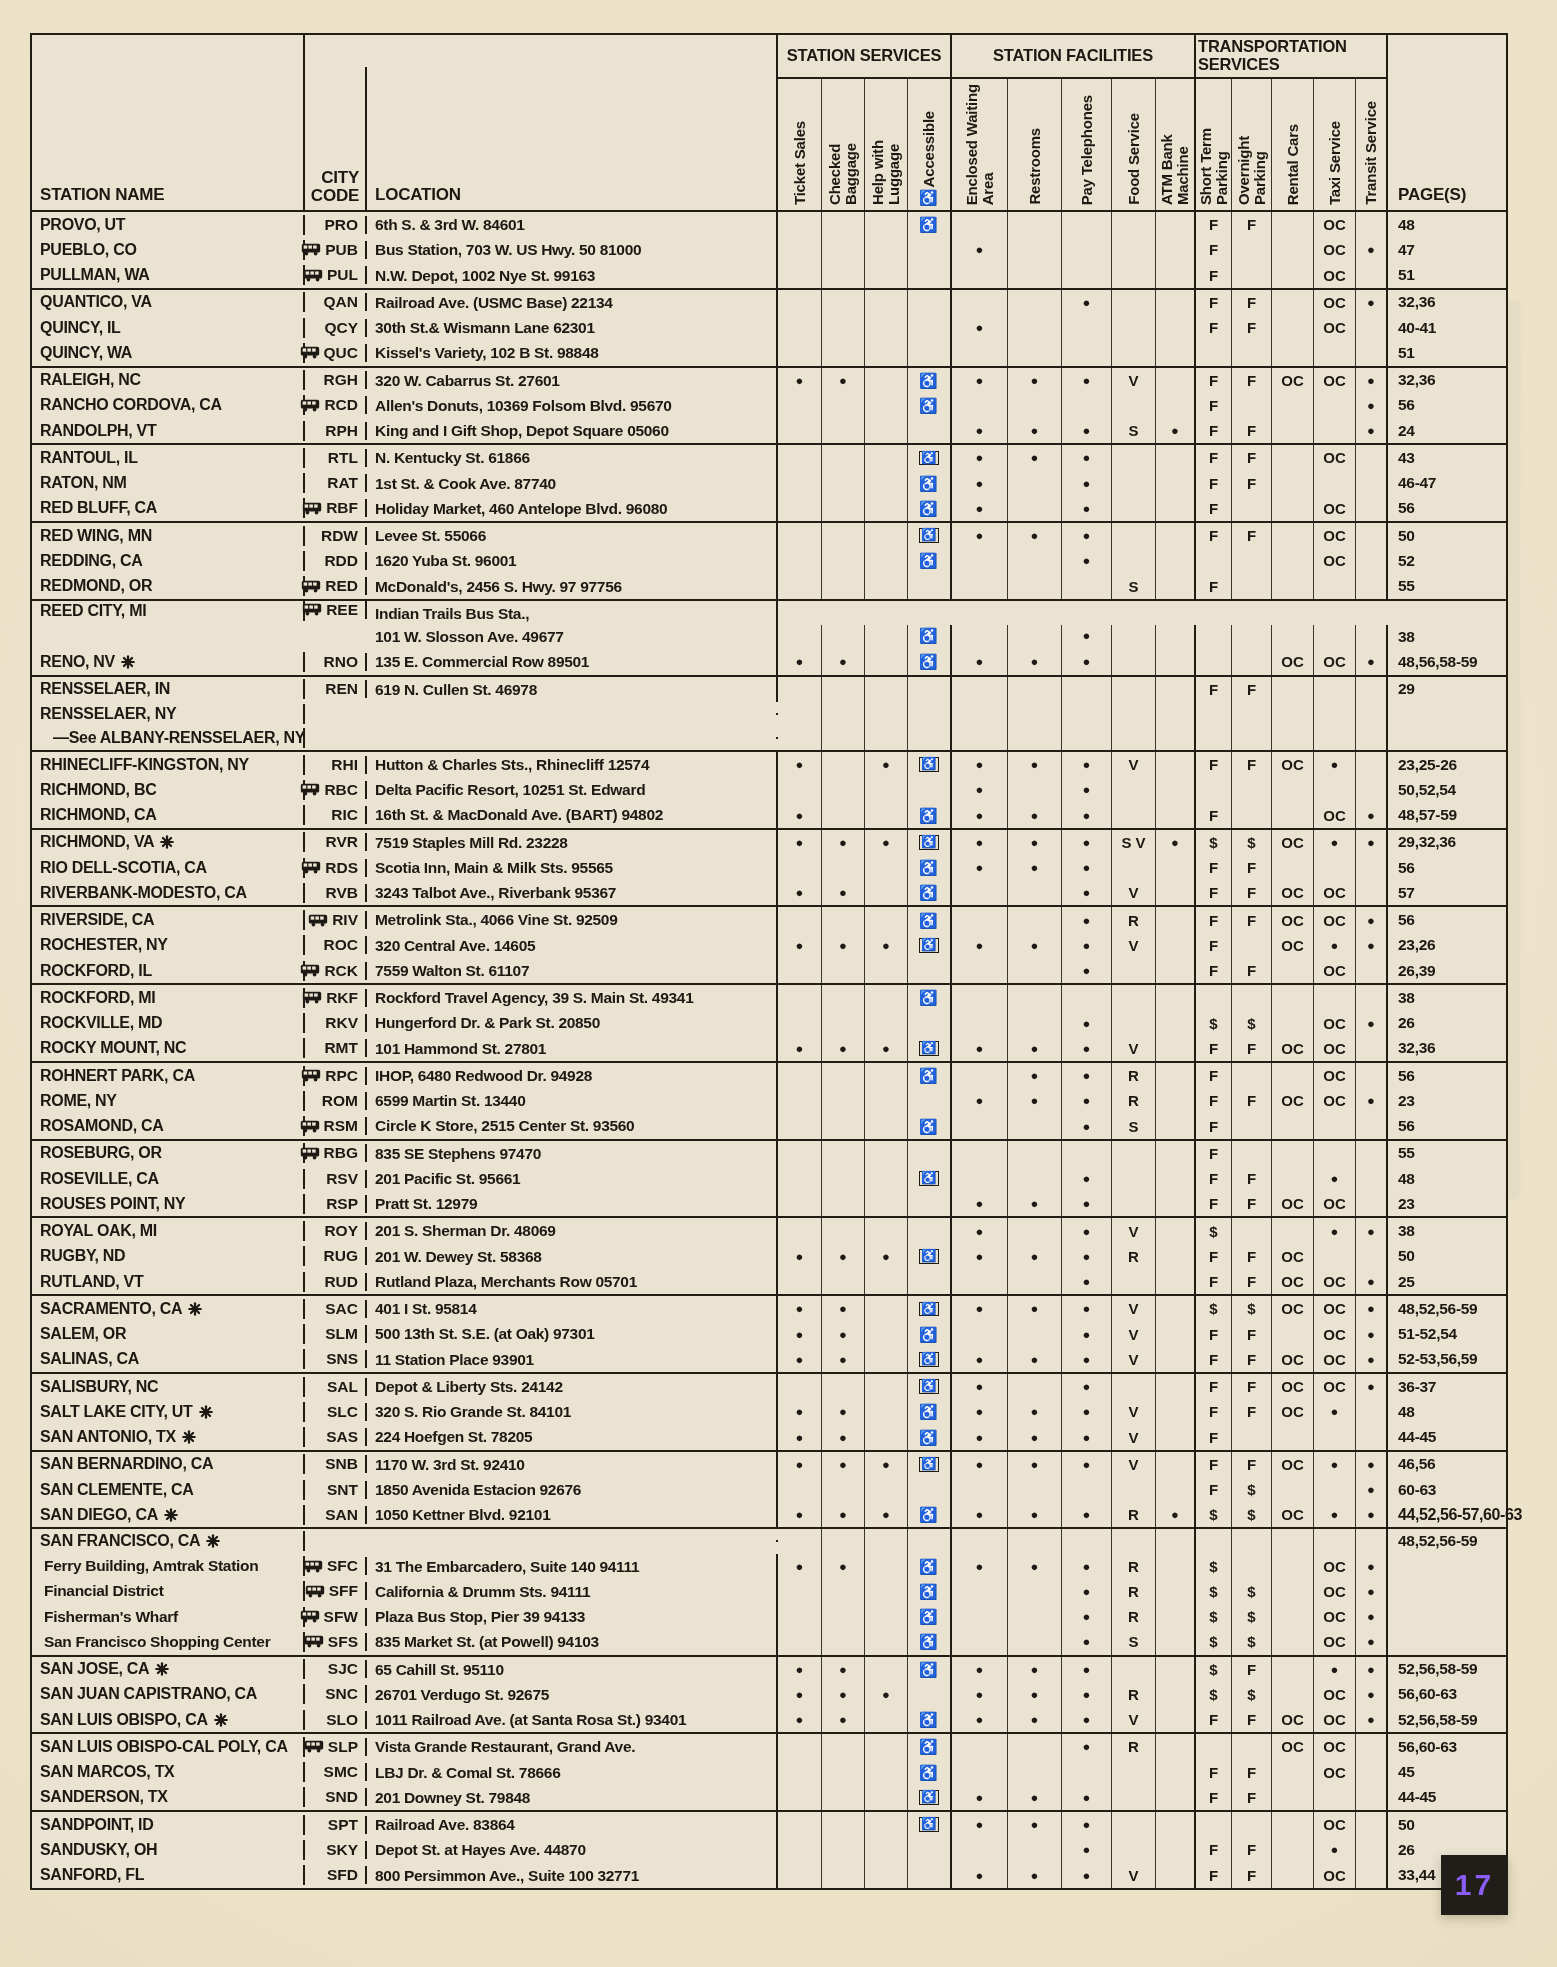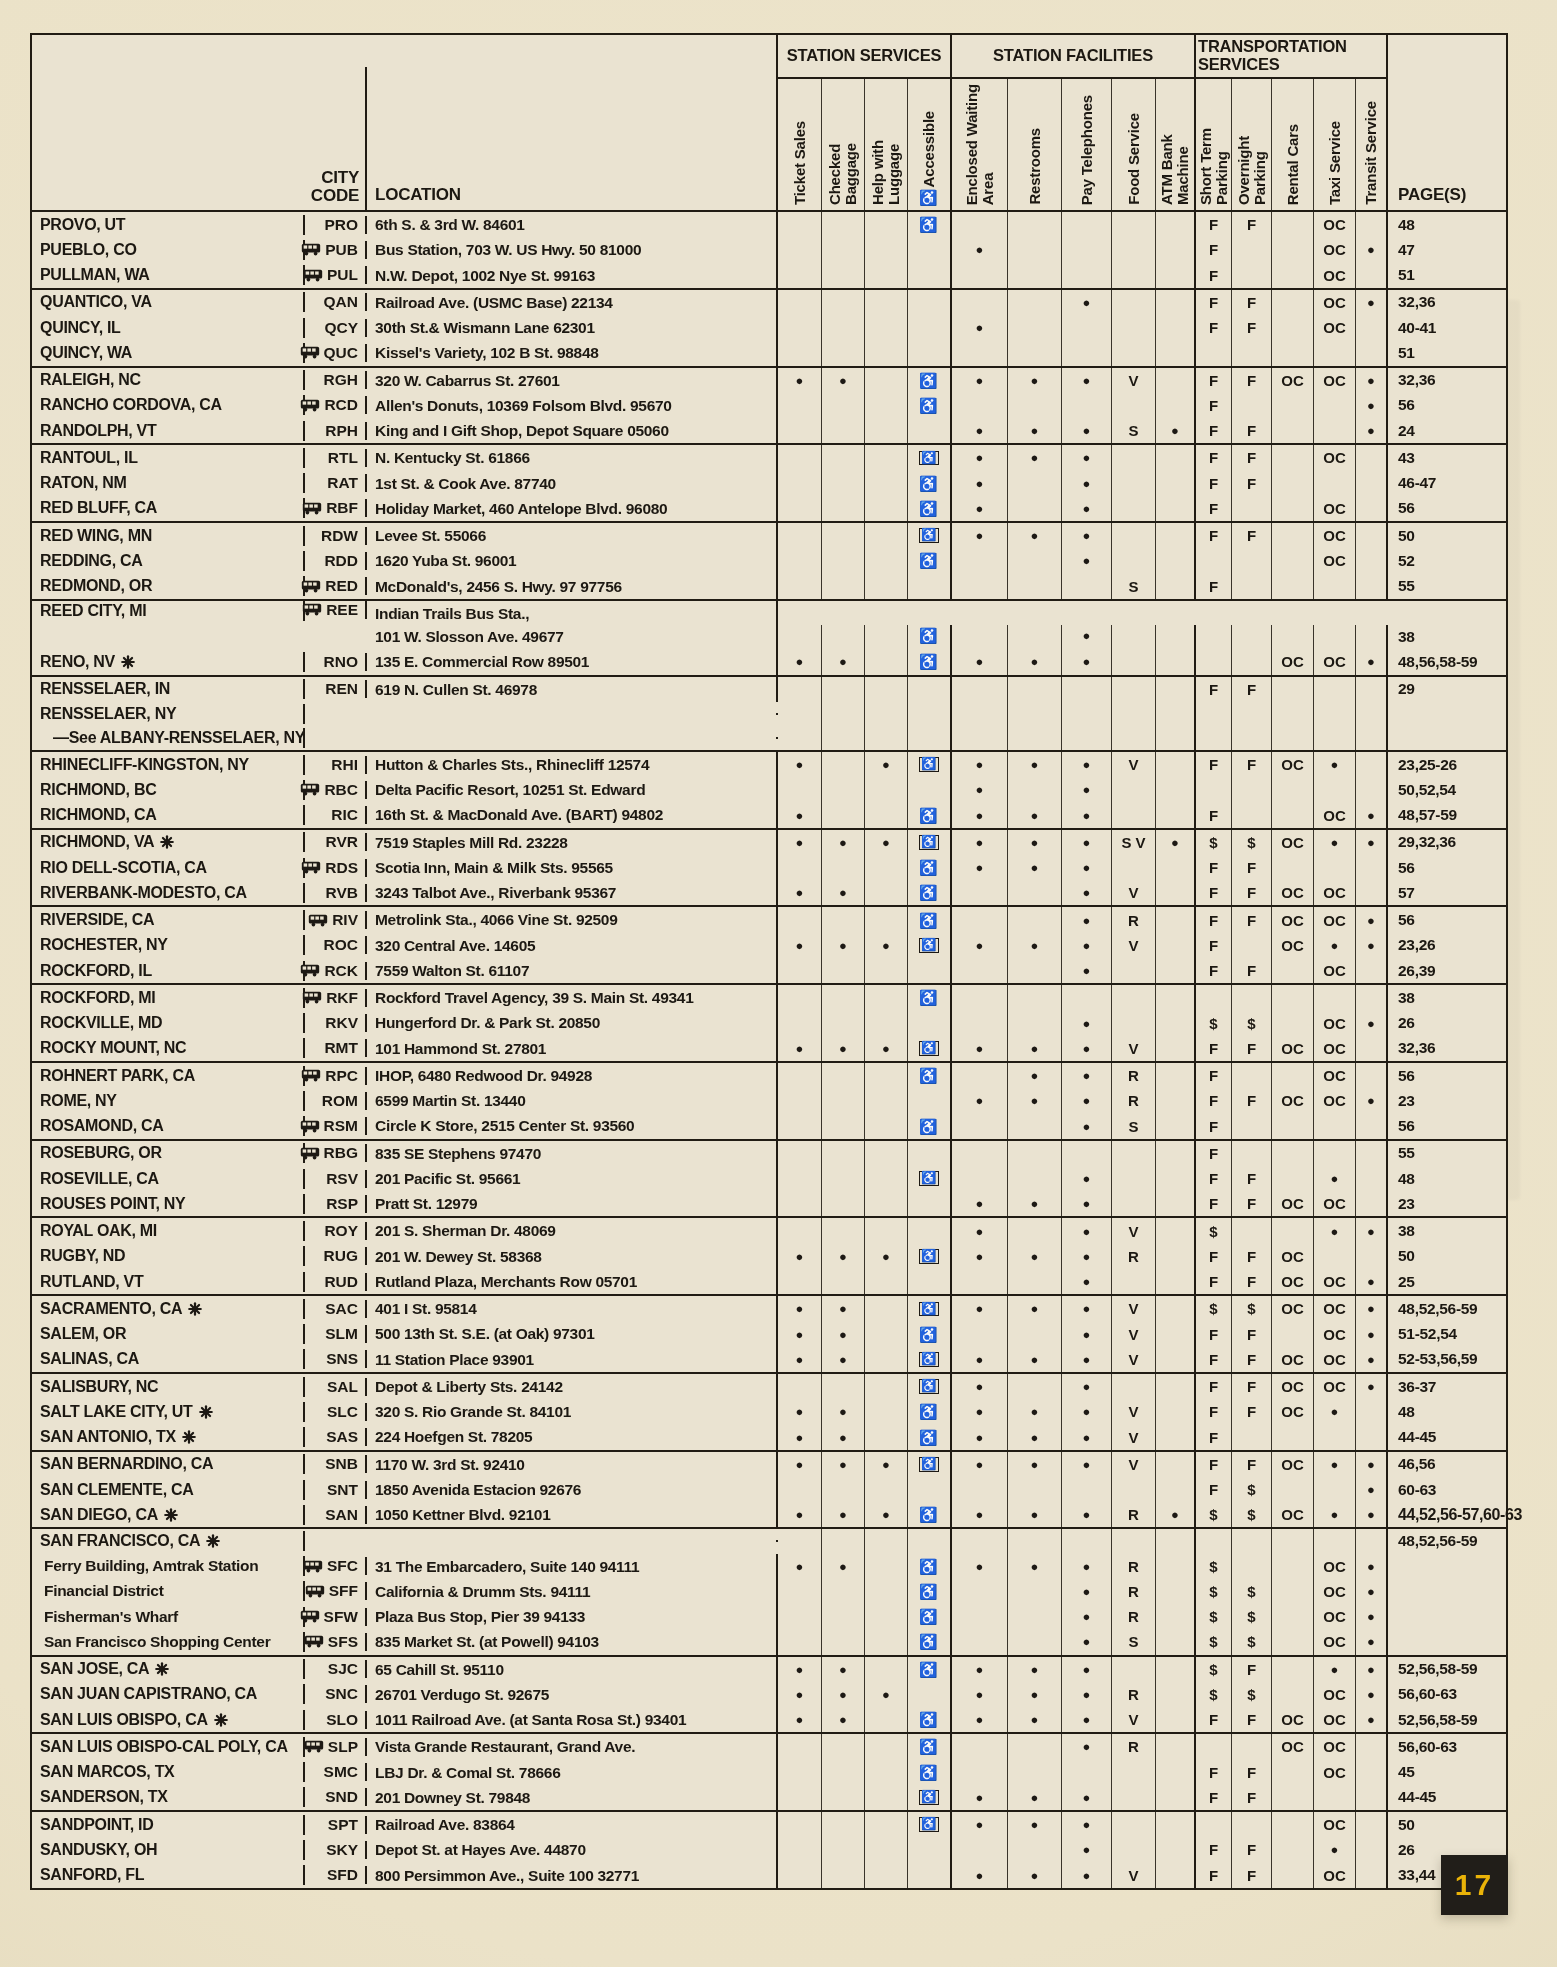--- a/index.html
+++ b/index.html
@@ -92,36 +92,37 @@
     display:flex;align-items:center;align-self:stretch;
   }
   .pagesc.small{font-size:16px;letter-spacing:-0.4px;}
   .svgicon{display:inline-flex;align-items:center;}
   
   #pagebox{
     position:absolute;left:1441px;top:1855px;width:67px;height:60px;
     background:#211e19;display:flex;align-items:center;justify-content:center;
     box-shadow:0 4px 10px rgba(60,50,30,0.25);
   }
-  #pagebox span{color:#eab308;font-weight:700;font-size:30px;letter-spacing:3px;font-family:"Liberation Sans",sans-serif;}
+  #pagebox span{color:#8b5cf6;font-weight:700;font-size:30px;letter-spacing:3px;font-family:"Liberation Sans",sans-serif;}
   
   .ghost{position:absolute;background:#7d766a;opacity:0.055;border-radius:3px;filter:blur(1px);}
 </style>
 </head>
 <body>
 
 <div id="sheet">
 
   <div class="ghost" style="left:90px;top:50px;width:260px;height:16px;"></div>
   <div class="ghost" style="left:120px;top:100px;width:420px;height:90px;"></div>
   <div class="ghost" style="left:1480px;top:300px;width:40px;height:900px;"></div>
 
   <div id="tbl">
 
     <div id="thead" class="grid">
+      <div class="cell thickR hname">STATION NAME</div>
       <div class="cell thickR hcode">CITY
 CODE</div>
       <div class="cell thickR hloc">LOCATION</div>
       <div class="band band1">STATION SERVICES</div>
       <div class="band band2">STATION FACILITIES</div>
       <div class="band band3">TRANSPORTATION SERVICES</div>
       <div class="cell hpages last">PAGE(S)</div>
 
     <div class="cell hcol" style="grid-column: 4;">
           <span class="rot">Ticket Sales</span>

